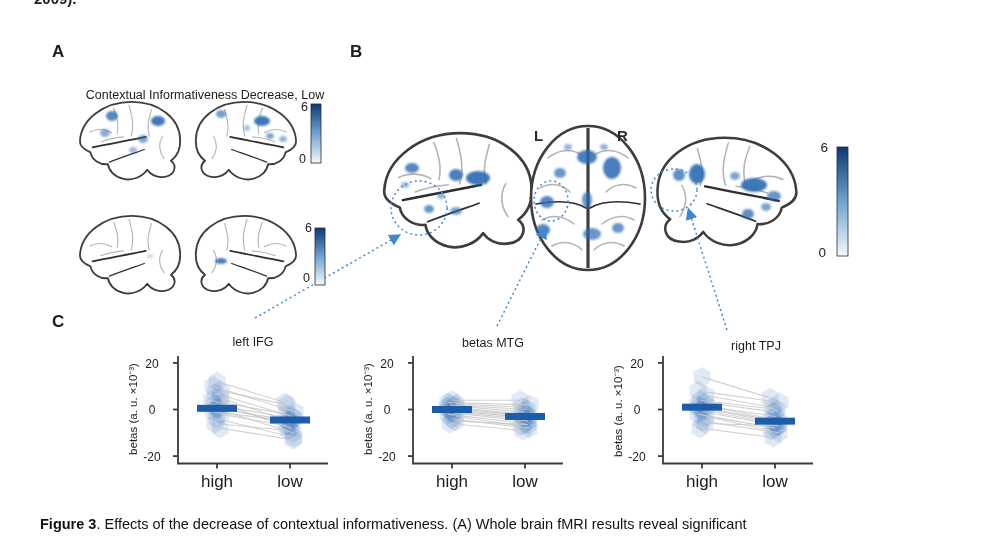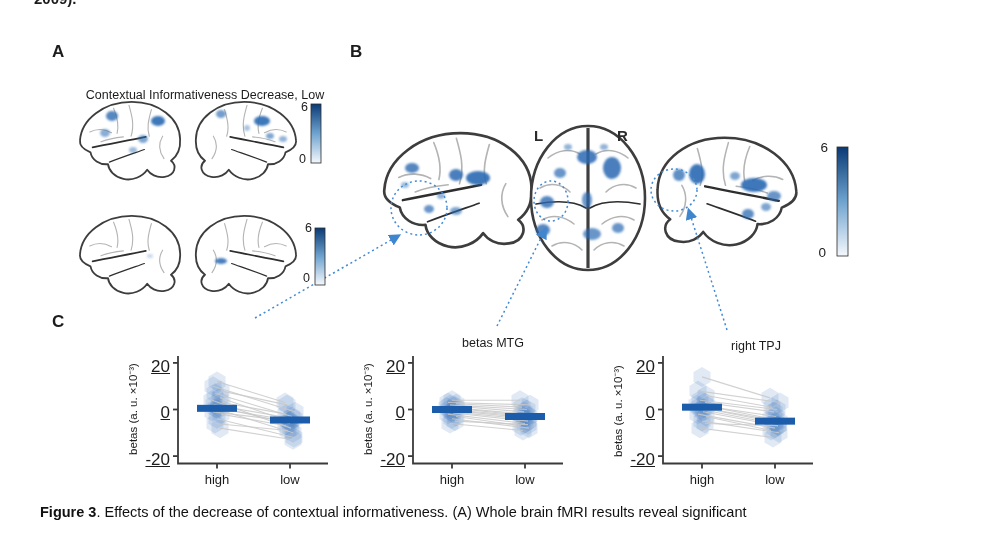--- a/index.html
+++ b/index.html
@@ -6,23 +6,23 @@
   #stage{position:relative;width:1000px;height:536px;background:#fff;overflow:hidden;
          font-family:"Liberation Sans",sans-serif;color:#1c1c1c;}
   #figsvg{position:absolute;left:0;top:0;}
   .t{position:absolute;white-space:nowrap;color:#1c1c1c;}
   .panel-label{font-size:17px;font-weight:bold;}
   .title{font-size:12.5px;text-align:center;}
   .cbnum{font-size:12.5px;text-align:right;width:20px;}
   .lr{font-size:15px;font-weight:600;color:#2b2b2b;}
   .ptitle{font-size:12.5px;text-align:center;width:180px;}
   .ylab{font-size:11.5px;transform:translate(-50%,-50%) rotate(-90deg);}
-  .ytick{font-size:17px;text-align:right;width:36px;text-decoration:underline;}
-  .xtick{font-size:13px;text-align:center;width:50px;}
-  .caption{font-size:14.5px;color:#111;}
+  .ytick{font-size:12px;text-align:center;width:36px;}
+  .xtick{font-size:17px;text-align:center;width:50px;}
+  .caption{font-size:14.5px;color:#111;margin-top:12px;}
   .caption b{font-weight:bold;}
   .clip{font-size:15px;font-weight:600;}
   
   .hull{fill:#ffffff;stroke:#3d3d3d;stroke-width:2.6;stroke-linejoin:round;}
   .sulci{fill:none;stroke:#b4b4b4;stroke-width:1.6;stroke-linecap:round;}
   .dline{fill:none;stroke:#2e2e2e;stroke-width:2.4;stroke-linecap:round;}
   .dline2{fill:none;stroke:#2e2e2e;stroke-width:1.7;stroke-linecap:round;}
   .dot{fill:none;stroke:#4289d6;stroke-width:1.5;stroke-dasharray:2 3;}
   .blob{fill:#2a69b2;}
   .cbar{stroke:#2b2b2b;stroke-width:0.8;}
@@ -331,20 +331,21 @@
   <div class="t cbnum" style="left:290px;top:271px;">0</div>
 
   <div class="t panel-label" style="left:350px;top:42px;">B</div>
   <div class="t lr" style="left:534px;top:127px;">L</div>
   <div class="t lr" style="left:617px;top:127px;">R</div>
   <div class="t cbnum" style="left:808px;top:140px;font-size:13.5px;">6</div>
   <div class="t cbnum" style="left:806px;top:245px;font-size:13.5px;">0</div>
 
   <div class="t panel-label" style="left:52px;top:312px;">C</div>
 
+  <div class="t ptitle" style="left:163px;top:335px;">left IFG</div>
   <div class="t ylab" style="left:132px;top:409px;">betas (a. u. ×10⁻³)</div>
   <div class="t ytick" style="left:134px;top:357px;">20</div>
   <div class="t ytick" style="left:134px;top:403px;">0</div>
   <div class="t ytick" style="left:134px;top:450px;">-20</div>
   <div class="t xtick" style="left:192px;top:472px;">high</div>
   <div class="t xtick" style="left:265px;top:472px;">low</div>
 
   <div class="t ptitle" style="left:403px;top:336px;">betas MTG</div>
   <div class="t ylab" style="left:367px;top:409px;">betas (a. u. ×10⁻³)</div>
   <div class="t ytick" style="left:369px;top:357px;">20</div>

